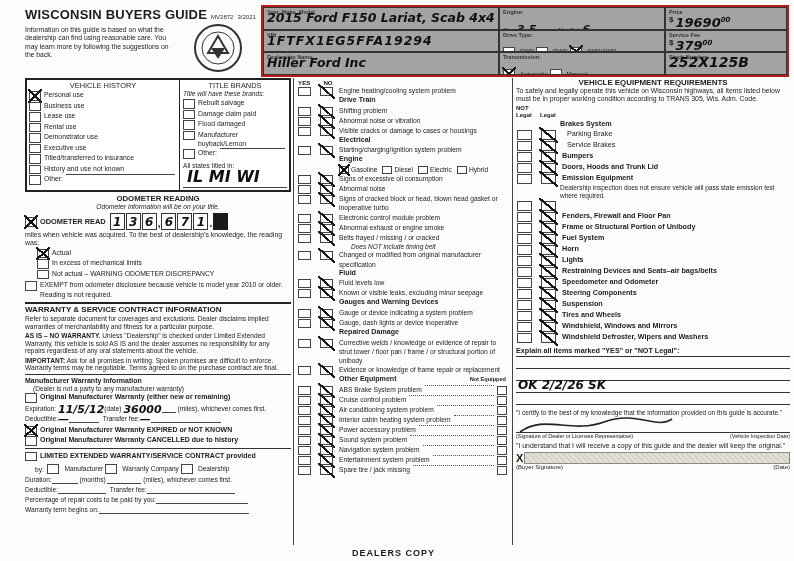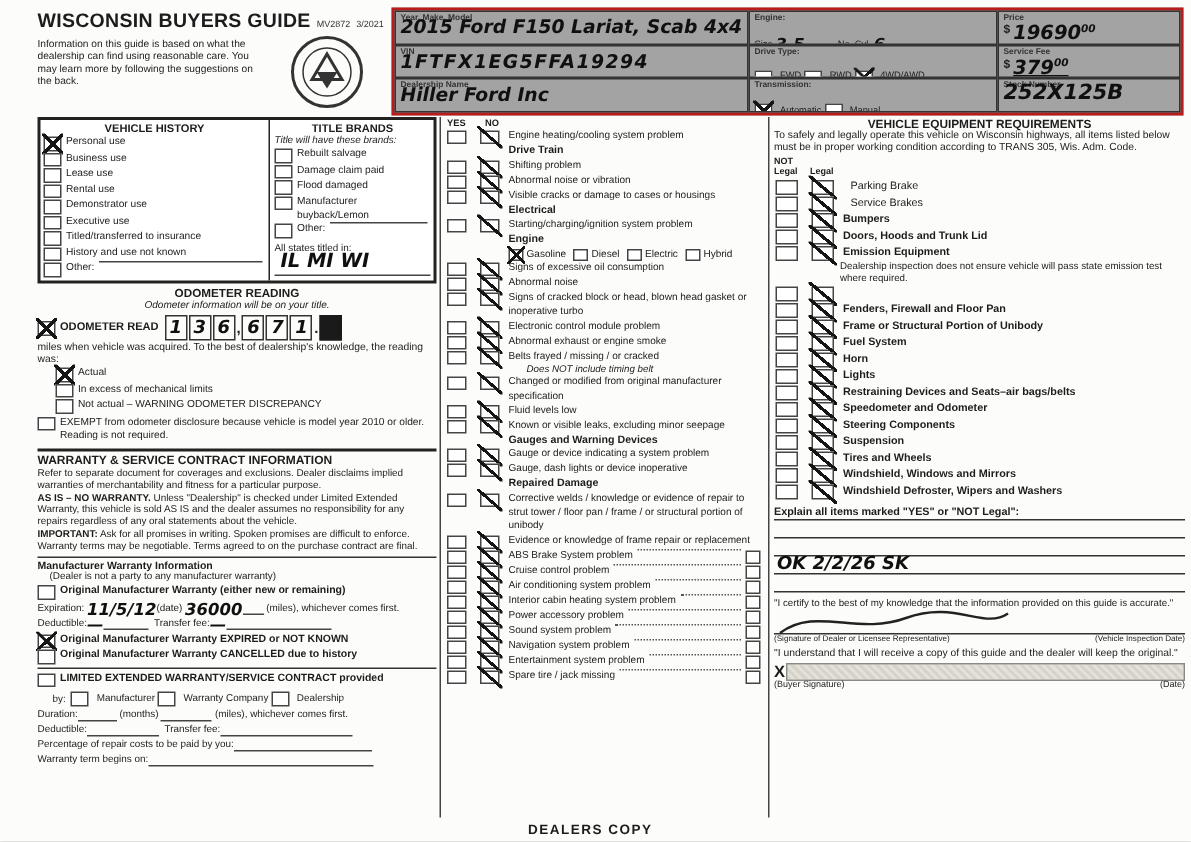--- a/index.html
+++ b/index.html
@@ -35,27 +35,27 @@
   
   .vline{position:absolute;top:78px;height:467px;width:1px;background:#444;}
   .col{position:absolute;top:78px;}
   .col-left{left:25px;width:266px;}
   .col-mid{left:296px;width:212px;}
   .col-right{left:516px;width:274px;}
   
   .hb{display:flex;border:2px solid #222;background:#fff;}
   .vh{width:148px;border-right:1.5px solid #222;padding:1px 2px 2px 2px;}
   .tb{flex:1;padding:1px 2px 2px 3px;}
-  .box-title{text-align:center;font-weight:bold;font-size:7.4px;}
+  .box-title{text-align:center;font-weight:normal;font-size:7.4px;}
   .chk-row{display:flex;align-items:flex-start;line-height:9.4px;font-size:6.8px;}
   .chk-row .lbl{flex:0 1 auto;}
   .fill-line{flex:1;border-bottom:1px solid #444;margin:0 2px 2px 3px;}
   .tb-note{font-style:italic;font-size:6.6px;line-height:8px;}
   .titled-lbl{font-size:6.6px;margin-top:3px;}
-  .titled-val{font-size:13px;border-bottom:1px solid #444;padding:0 4px 1px 4px;margin-top:-2px;}
+  .titled-val{font-size:16px;border-bottom:1px solid #444;padding:0 4px 1px 4px;margin-top:-2px;}
   .odo{margin-top:3px;font-size:6.9px;line-height:8.2px;}
   .odo-title{text-align:center;font-weight:bold;font-size:7.8px;}
   .odo-note{text-align:center;font-style:italic;font-size:6.7px;}
   .odo-read{display:flex;align-items:center;margin:2px 0 1px 0;}
   .odo-read-lbl{font-size:7.4px;font-weight:bold;margin-right:4px;}
   .odo-box{width:13px;height:15px;border:1.4px solid #333;display:inline-flex;align-items:center;
            justify-content:center;font-size:12px;margin-right:1px;}
   .odo-box.filled{background:#1a1a1a;border-color:#1a1a1a;}
   .odo-sep{font-size:10px;font-weight:bold;margin:4px 1px 0 0;}
   .odo-opts{margin-left:12px;}
@@ -472,20 +472,23 @@
           <span class="cb yes"></span>
           <span class="cb slash no"></span>
           <span class="clbl">Belts frayed / missing / or cracked</span>
         </div>
         <div class="cond-note">Does NOT include timing belt</div>
         <div class="cond-row">
           <span class="cb yes"></span>
           <span class="cb slash no"></span>
           <span class="clbl">Changed or modified from original manufacturer specification</span>
         </div>
+        <div class="cond-heading">
+          <span>Fluid</span>
+        </div>
         <div class="cond-row">
           <span class="cb yes"></span>
           <span class="cb slash no"></span>
           <span class="clbl">Fluid levels low</span>
         </div>
         <div class="cond-row">
           <span class="cb yes"></span>
           <span class="cb slash no"></span>
           <span class="clbl">Known or visible leaks, excluding minor seepage</span>
         </div>
@@ -507,20 +510,24 @@
         </div>
         <div class="cond-row">
           <span class="cb yes"></span>
           <span class="cb slash no"></span>
           <span class="clbl">Corrective welds / knowledge or evidence of repair to strut tower / floor pan / frame / or structural portion of unibody</span>
         </div>
         <div class="cond-row">
           <span class="cb yes"></span>
           <span class="cb slash no"></span>
           <span class="clbl">Evidence or knowledge of frame repair or replacement</span>
+        </div>
+        <div class="cond-heading">
+          <span>Other Equipment</span>
+          <span class="ne-label">Not Equipped</span>
         </div>
         <div class="cond-row dotted">
           <span class="cb yes"></span>
           <span class="cb slash no"></span>
           <span class="clbl">ABS Brake System problem</span>
           <span class="dots"></span>
           <span class="cb ne"></span>
         </div>
         <div class="cond-row dotted">
           <span class="cb yes"></span>
@@ -585,20 +592,23 @@
     <div class="eq-title">VEHICLE EQUIPMENT REQUIREMENTS</div>
     <div class="eq-intro">To safely and legally operate this vehicle on Wisconsin highways, all items listed below must be in proper working condition according to TRANS 305, Wis. Adm. Code.</div>
     <div class="eq-colhdr">
       <div>NOT</div>
       <div class="l2">
           <span>Legal</span>
           <span>Legal</span>
         </div>
     </div>
     <div>
+        <div class="eq-row hdr-only">
+          <span class="elbl">Brakes System</span>
+        </div>
         <div class="eq-row sub">
           <span class="cb nl"></span>
           <span class="cb slash lg"></span>
           <span class="elbl">Parking Brake</span>
         </div>
         <div class="eq-row sub">
           <span class="cb nl"></span>
           <span class="cb slash lg"></span>
           <span class="elbl">Service Brakes</span>
         </div>

